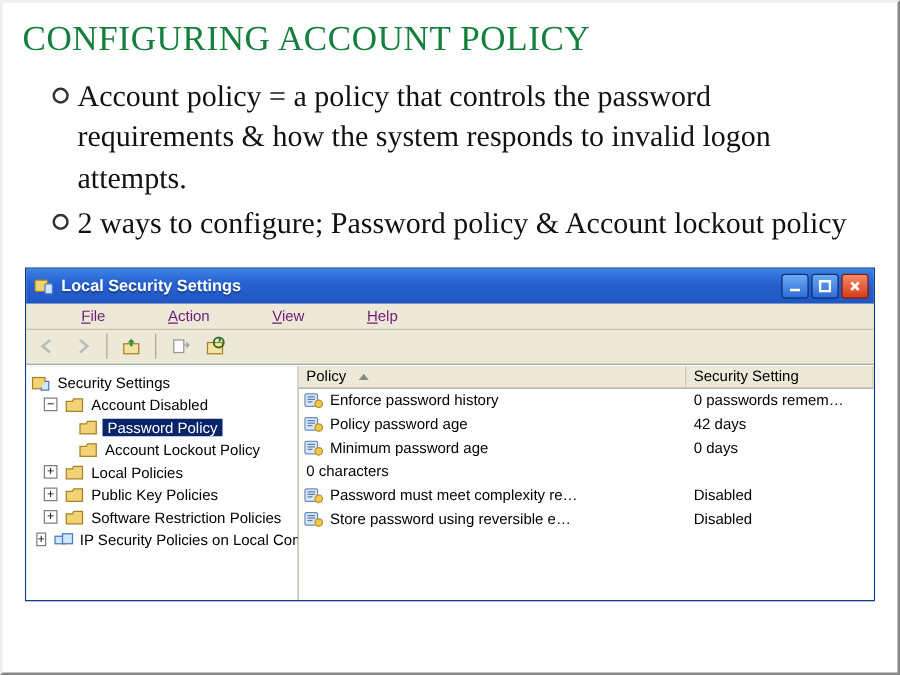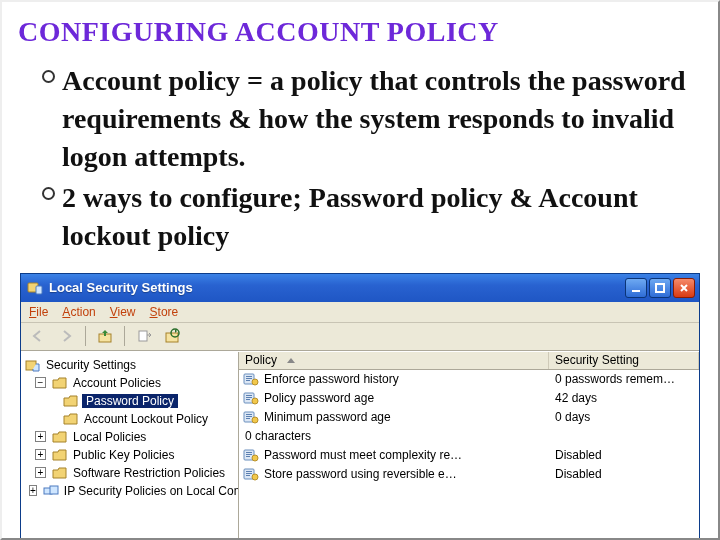--- a/index.html
+++ b/index.html
@@ -10,35 +10,34 @@
     width: 720px;
     height: 540px;
     overflow: hidden;
     border: 2px solid #888;
     border-top-color: #eee;
     border-left-color: #eee;
     padding: 8px 12px 0 12px;
   }
   h1.title {
     font-family: Georgia, "Times New Roman", serif;
-    font-weight: bold;
+    font-weight: normal;
     font-size: 28px;
     letter-spacing: 0.5px;
-    color: #6d28d9;
+    color: #15803d;
     margin: 6px 0 14px 4px;
   }
   ul.bullets {
     font-family: Georgia, "Times New Roman", serif;
-    font-size: 28px;
+    font-size: 24px;
     line-height: 1.35;
     color: #111;
     list-style: none;
     margin: 0 10px 18px 28px;
     padding: 0;
-    font-weight: bold;
   }
   ul.bullets li {
     position: relative;
     padding-left: 20px;
     margin-bottom: 4px;
   }
   ul.bullets li::before {
     content: "";
     position: absolute;
     left: 0; top: 8px;
@@ -89,21 +88,21 @@
   }
   .winbtn.close { background: linear-gradient(to bottom, #f58a6a, #d93a12); border-color:#8a1c03; }
   .menubar {
     display: flex;
     gap: 14px;
     padding: 3px 8px;
     background: #ece9d8;
     border-bottom: 1px solid #c8c4b4;
     font-size: 12px;
   }
-  .menubar span { text-decoration: none; color:#c2410c; }
+  .menubar span { text-decoration: none; color:#701a75;margin-left:36px; }
   .menubar span::first-letter { text-decoration: underline; }
   .toolbar {
     display: flex;
     align-items: center;
     gap: 6px;
     padding: 3px 6px;
     background: #ece9d8;
     border-bottom: 1px solid #aca899;
     height: 28px;
   }
@@ -250,21 +249,21 @@
             <path d="M2 2 L8 8 M8 2 L2 8" stroke="#fff" stroke-width="2"></path>
           </svg>
       </div>
     </div>
   </div>
 
   <div class="menubar">
     <span>File</span>
     <span>Action</span>
     <span>View</span>
-    <span>Store</span>
+    <span>Help</span>
   </div>
 
   <div class="toolbar">
     <div class="tbtn disabled">
         <svg width="14" height="14" viewBox="0 0 14 14">
           <path d="M9 2 L3 7 L9 12" fill="none" stroke="currentColor" stroke-width="2"></path>
         </svg>
       </div>
     <div class="tbtn disabled">
         <svg width="14" height="14" viewBox="0 0 14 14">
@@ -305,21 +304,21 @@
         </span>
         <span class="lab-wrap">Security Settings</span>
       </div>
 
       <div class="tree-row">
         <span class="spacer" style="width:6px"></span>
         <span class="exp">−</span>
         <span class="folder-icon"><svg width="16" height="14" viewBox="0 0 16 14">
               <path d="M1 4 L6 4 L7 2 L14 2 L14 12 L1 12 Z" fill="#f2d374" stroke="#a5822a"></path>
             </svg></span>
-        <span class="lab-wrap">Account Policies</span>
+        <span class="lab-wrap">Account Disabled</span>
       </div>
 
       <div class="tree-row selected">
         <span class="spacer" style="width:34px"></span>
         <span class="folder-icon"><svg width="16" height="14" viewBox="0 0 16 14">
               <path d="M1 4 L6 4 L7 2 L14 2 L14 12 L1 12 Z" fill="#f2d374" stroke="#a5822a"></path>
             </svg></span>
         <span class="lab-wrap">Password Policy</span>
       </div>
 

